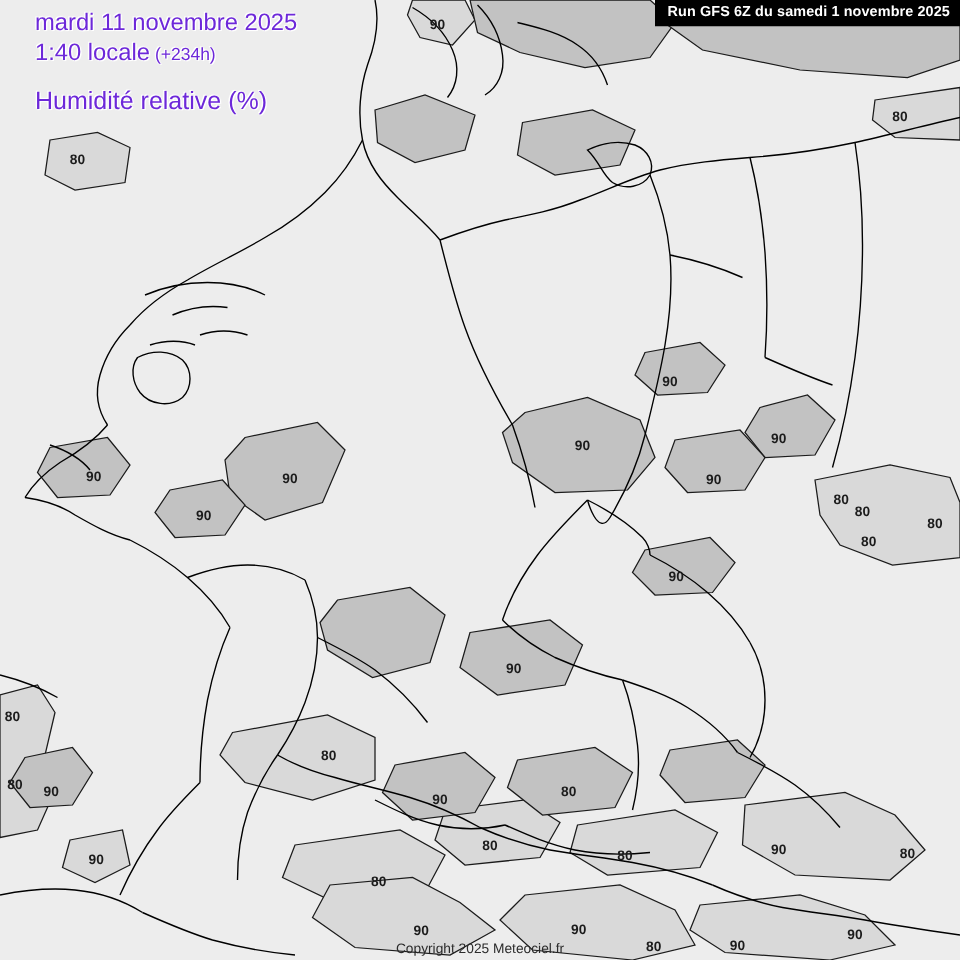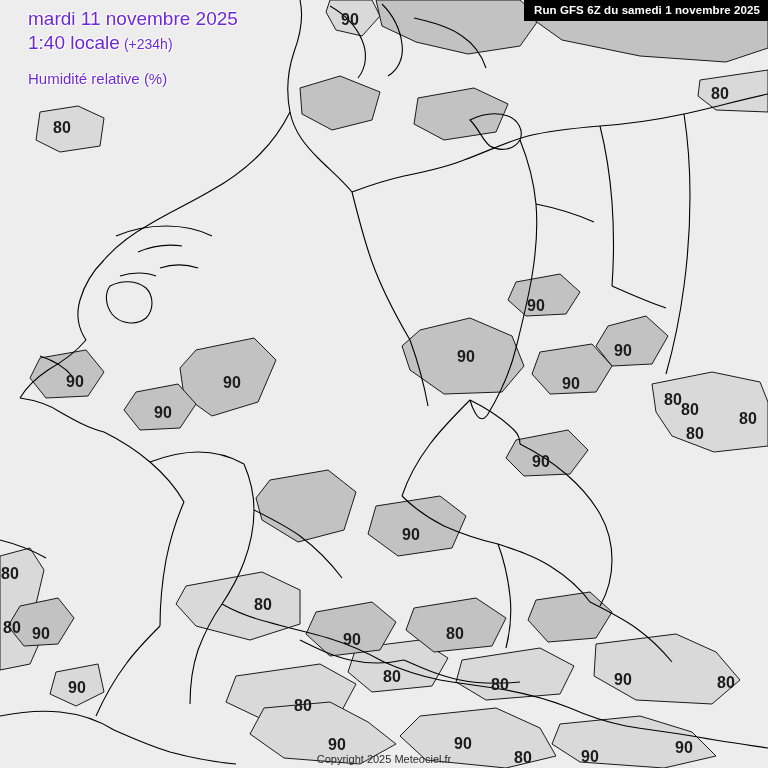--- a/index.html
+++ b/index.html
@@ -40,21 +40,21 @@
   #hdr-time {
     top: 32px;
     font-size: 19px;
   }
   #hdr-time .ech {
     font-size: 14px;
     margin-left: 4px;
   }
   #hdr-param {
     top: 70px;
-    font-size: 15px;
+    font-size: 20px;
   }
   
   #run-banner {
     position: absolute;
     right: 0;
     top: 0;
     background: #000000;
     color: #ffffff;
     font-size: 11.5px;
     font-weight: bold;
@@ -67,21 +67,21 @@
     left: 50%;
     transform: translateX(-50%);
     bottom: 3px;
     font-size: 11px;
     font-weight: normal;
     color: #2b2b2b;
   }
   
   .iso {
     position: absolute;
-    font-size: 16px;
+    font-size: 11px;
     font-weight: bold;
     color: #1b1b1b;
     transform: translate(-50%, -50%);
     pointer-events: none;
   }
 </style>
 </head>
 <body>
 
 <div id="app">

